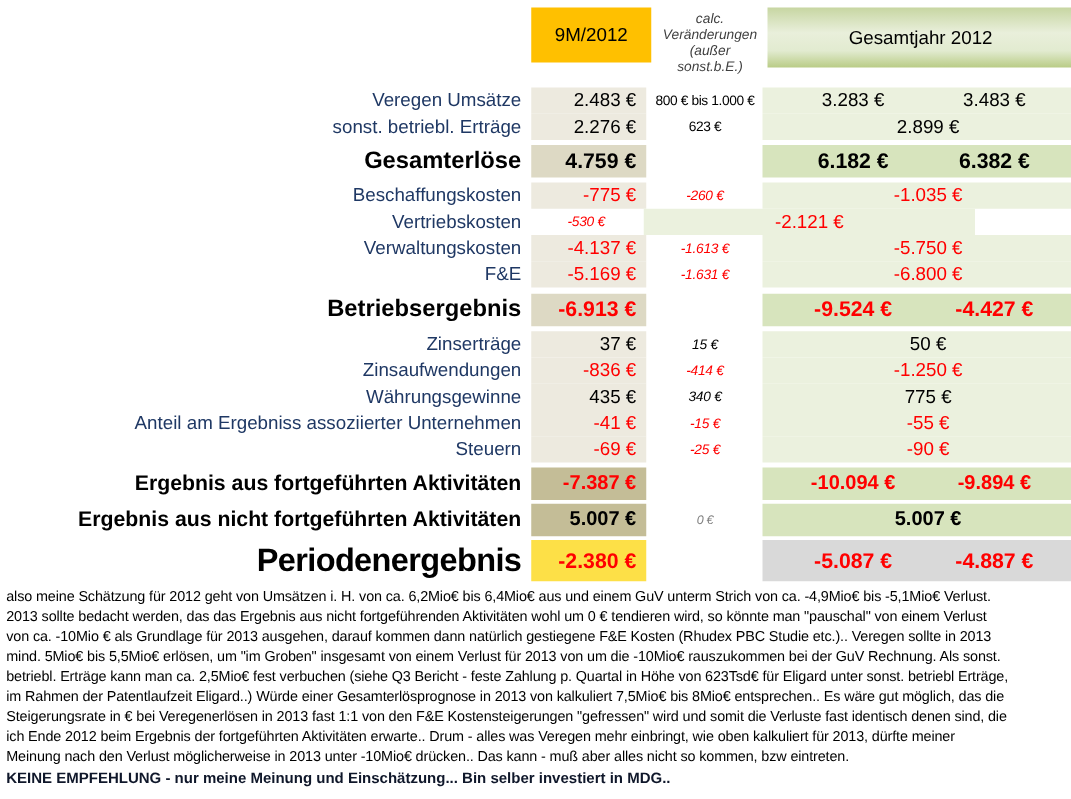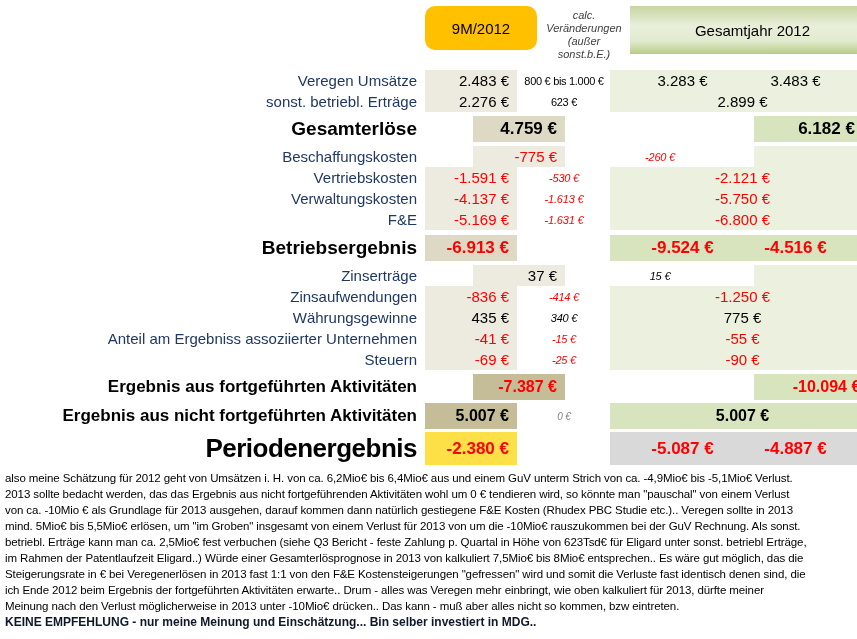--- a/index.html
+++ b/index.html
@@ -1,22 +1,22 @@
 <!DOCTYPE html>
 <html><head>
 <meta charset="utf-8">
 <style>
   html,body{margin:0;padding:0;background:#ffffff;}
   .page{position:relative;width:857px;height:639px;overflow:hidden;background:#ffffff;
         font-family:"Liberation Sans",sans-serif;color:#000;}
   
   .hdr{display:flex;align-items:flex-start;padding-top:6px;height:64px;}
   .col-spacer{width:422px;flex:0 0 auto;}
-  .hdr-9m{flex:0 0 auto;width:112px;height:44px;margin-left:3px;background:#FFC000;
-          display:flex;align-items:center;justify-content:center;font-size:15px;border-radius:10px;}
+  .hdr-9m{flex:0 0 auto;width:96px;height:44px;margin-left:3px;background:#FFC000;
+          display:flex;align-items:center;justify-content:center;font-size:15px;}
   .hdr-calc{flex:0 0 auto;width:88px;margin-left:3px;padding-top:3px;text-align:center;
             font-size:11px;font-style:italic;color:#3f3f3f;line-height:13px;white-space:pre-line;}
   .hdr-year{flex:0 0 auto;width:245px;height:48px;margin-left:2px;
             background:linear-gradient(180deg,#c7d6a2 0%,#e9efdb 42%,#e2ebd0 72%,#b9cc86 100%);
             display:flex;align-items:center;justify-content:center;font-size:15px;}
   
   .row{display:flex;align-items:stretch;}
   .lbl{width:422px;flex:0 0 auto;text-align:right;padding-right:5px;box-sizing:border-box;
        color:#1F3864;font-size:15px;display:flex;align-items:center;justify-content:flex-end;}
   .c1{width:92px;flex:0 0 auto;margin-left:3px;box-sizing:border-box;padding-right:8px;
@@ -36,21 +36,21 @@
   .r-t .c1{background:#DDD9C4;font-weight:bold;font-size:17px;}
   .r-t .cg{background:#D7E4BD;font-weight:bold;font-size:17px;}
   .r-g{height:26px;}
   .r-g .lbl{color:#000;font-weight:bold;font-size:17px;}
   .r-g .c1{background:#C4BD97;font-weight:bold;font-size:16px;}
   .r-g .cg{background:#D7E4BD;font-weight:bold;font-size:16px;}
   .r-p{height:33px;}
   .r-p .lbl{color:#000;font-weight:bold;font-size:26px;letter-spacing:-0.5px;}
   .r-p .c1{background:#fde047;font-weight:bold;font-size:17px;}
   .r-p .cg{background:#D9D9D9;font-weight:bold;font-size:17px;}
-  .mt3{margin-top:3px;} .mt4{margin-top:4px;gap:48px;} .mt5{margin-top:5px;}
+  .mt3{margin-top:3px;} .mt4{margin-top:4px;} .mt5{margin-top:5px;}
   .neg{color:#FF0000;}
   .calc-up{font-style:normal;letter-spacing:-0.3px;}
   .calc-zero{color:#7F7F7F;font-size:10px;}
   
   .notes{margin-top:5px;padding-left:5px;font-size:11.5px;letter-spacing:-0.1px;
          line-height:16px;color:#000;}
   .notes .line{white-space:nowrap;overflow:hidden;height:16px;}
   .disclaimer{font-weight:bold;color:#0f172a;font-size:12px;letter-spacing:0;}
 </style>
 </head>
@@ -97,21 +97,20 @@
 
   <div class="row r-n mt4">
     <div class="lbl">Beschaffungskosten</div>
     <div class="c1 neg">-775 €</div>
     <div class="cc neg">-260 €</div>
     <div class="cg neg">-1.035 €</div>
   </div>
 
   <div class="row r-n">
     <div class="lbl">Vertriebskosten</div>
-    <div class="c1 neg">-1.591 €</div>
     <div class="cc neg">-530 €</div>
     <div class="cg neg">-2.121 €</div>
   </div>
 
   <div class="row r-n">
     <div class="lbl">Verwaltungskosten</div>
     <div class="c1 neg">-4.137 €</div>
     <div class="cc neg">-1.613 €</div>
     <div class="cg neg">-5.750 €</div>
   </div>
@@ -122,21 +121,21 @@
     <div class="cc neg">-1.631 €</div>
     <div class="cg neg">-6.800 €</div>
   </div>
 
   <div class="row r-t mt5">
     <div class="lbl">Betriebsergebnis</div>
     <div class="c1 neg">-6.913 €</div>
     <div class="cc"></div>
     <div class="cg split neg">
       <span class="g-lo">-9.524 €</span>
-      <span class="g-hi">-4.516 €</span>
+      <span class="g-hi">-4.427 €</span>
     </div>
   </div>
 
   <div class="row r-n mt4">
     <div class="lbl">Zinserträge</div>
     <div class="c1">37 €</div>
     <div class="cc">15 €</div>
     <div class="cg">50 €</div>
   </div>
 

